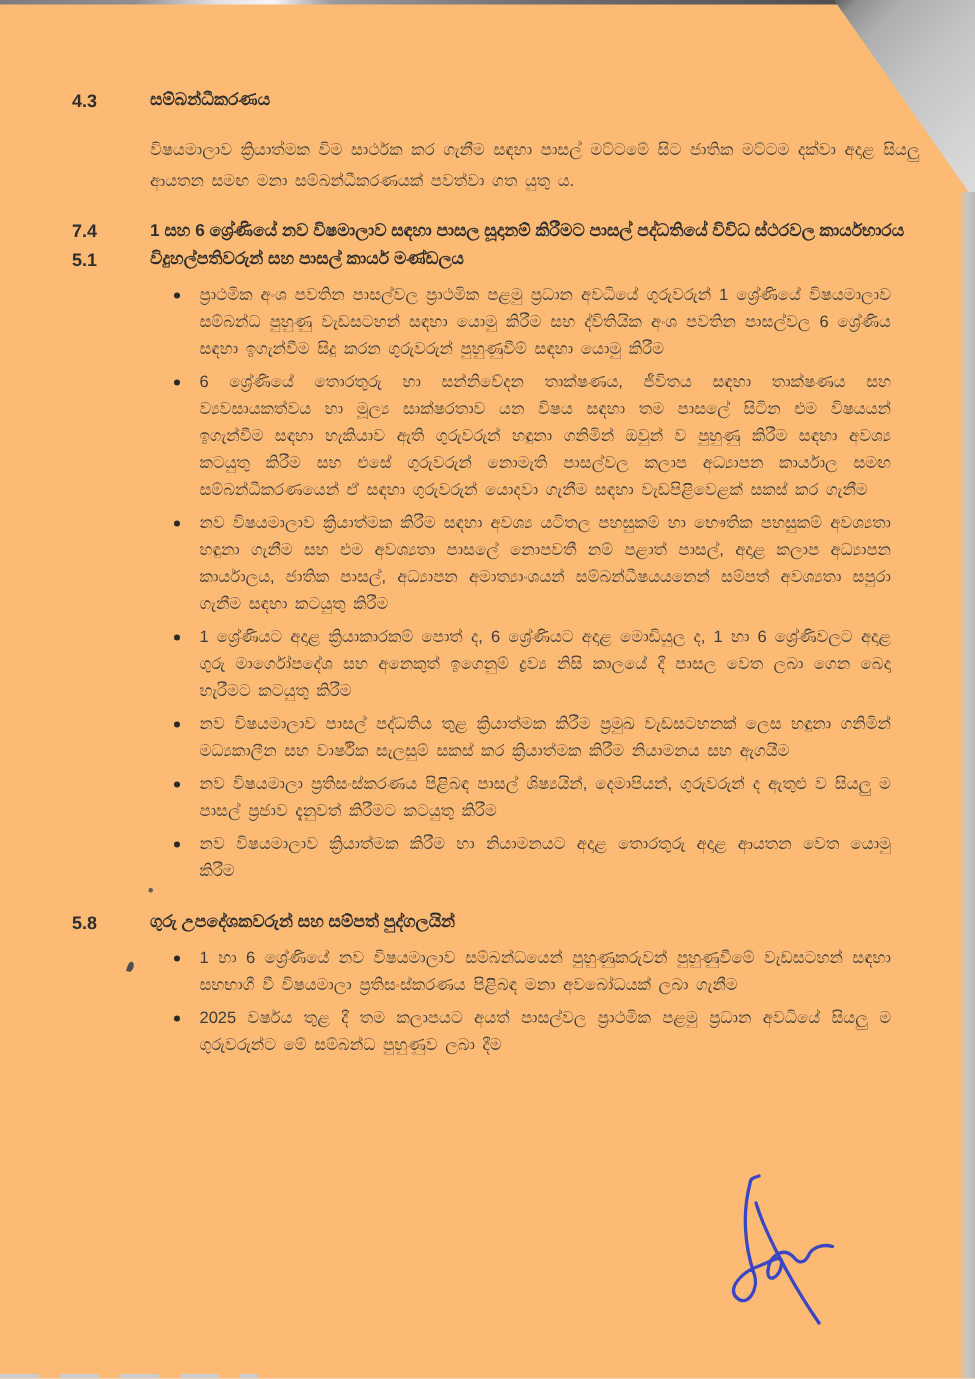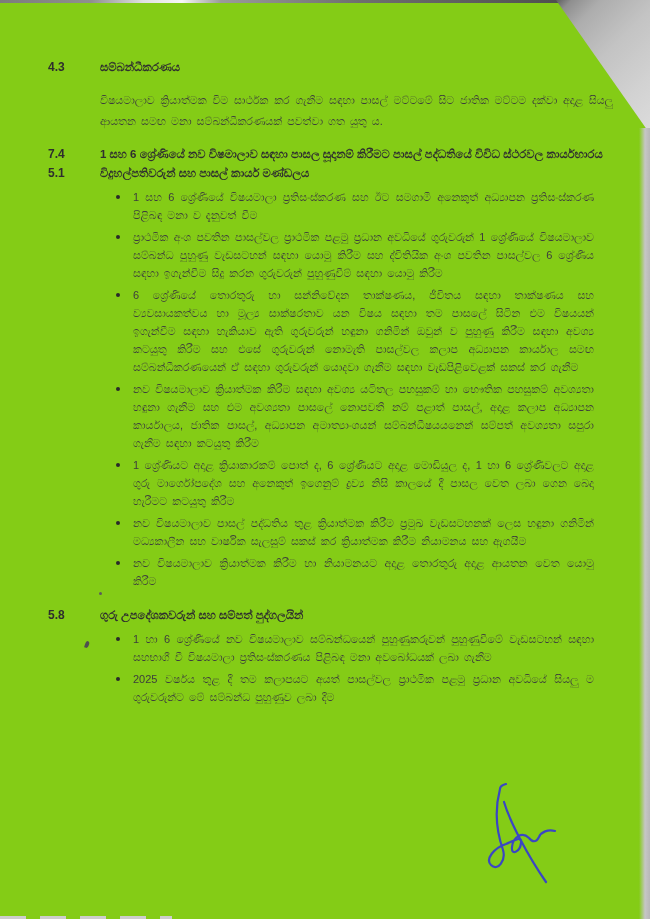--- a/index.html
+++ b/index.html
@@ -1,18 +1,18 @@
 <!DOCTYPE html>
 <html><head>
 <meta charset="utf-8">
 <style>
   html,body{margin:0;padding:0;background:#e9e9e9;}
   .page{
     position:relative;width:650px;height:919px;margin:0 auto;
-    background:#84cc16;overflow:hidden;
+    background:#fdba74;overflow:hidden;
     font-family:"Liberation Sans",sans-serif;color:#3b3b3b;
   }
   
   .top-edge{
     position:absolute;left:0;top:0;width:650px;height:3px;
     background:linear-gradient(90deg,#7c7c7c 0%,#8f8f8f 14%,#e0e0e0 22%,#f6f6f6 28%,#9a9a9a 34%,#6f6f6f 55%,#565656 80%,#3f3f3f 100%);
   }
   .corner-fold{
     position:absolute;left:556px;top:0;width:94px;height:134px;
     clip-path:polygon(0 0,100% 0,100% 100%);
@@ -80,26 +80,26 @@
     <div class="sec sec-50">
       <span class="num">7.4</span>
       <span class="ttl">1 සහ 6 ශ්‍රේණියේ නව විෂමාලාව සඳහා පාසල සූදානම් කිරීමට පාසල් පද්ධතියේ විවිධ ස්ථරවල කාර්යභාරය</span>
     </div>
 
     <div class="sec sec-51">
       <span class="num">5.1</span>
       <span class="ttl">විදුහල්පතිවරුන් සහ පාසල් කාර්ය මණ්ඩලය</span>
     </div>
     <ul class="bullets">
-      <li>1 සහ 6 ශ්‍රේණියේ විෂයමාලා ප්‍රතිසංස්කරණ සහ ඊට සමගාමී අනෙකුත් අධ්‍යාපන ප්‍රතිසංස්කරණ  පිළිබඳ මනා ව දැනුවත් වීම</li>
       <li>ප්‍රාථමික අංශ පවතින පාසල්වල ප්‍රාථමික පළමු ප්‍රධාන අවධියේ ගුරුවරුන් 1 ශ්‍රේණියේ විෂයමාලාව සම්බන්ධ පුහුණු වැඩසටහන් සඳහා යොමු කිරීම සහ ද්විතියික අංශ පවතින පාසල්වල 6 ශ්‍රේණිය සඳහා ඉගැන්වීම සිදු කරන ගුරුවරුන් පුහුණුවීම් සඳහා යොමු කිරීම</li>
       <li>6 ශ්‍රේණියේ තොරතුරු හා සන්නිවේදන තාක්ෂණය, ජීවිතය සඳහා තාක්ෂණය සහ ව්‍යවසායකත්වය හා මූල්‍ය සාක්ෂරතාව යන විෂය සඳහා තම පාසලේ සිටින එම විෂයයන් ඉගැන්වීම සඳහා හැකියාව ඇති ගුරුවරුන් හඳුනා ගනිමින් ඔවුන් ව පුහුණු කිරීම සඳහා අවශ්‍ය කටයුතු කිරීම සහ එසේ ගුරුවරුන් නොමැති පාසල්වල කලාප අධ්‍යාපන කාර්යාල සමඟ සම්බන්ධීකරණයෙන් ඒ සඳහා ගුරුවරුන් යොදවා ගැනීම සඳහා වැඩපිළිවෙළක් සකස් කර ගැනීම</li>
       <li>නව විෂයමාලාව ක්‍රියාත්මක කිරීම සඳහා අවශ්‍ය යටිතල පහසුකම් හා භෞතික පහසුකම් අවශ්‍යතා හඳුනා ගැනීම සහ එම අවශ්‍යතා පාසලේ නොපවතී නම් පළාත් පාසල්, අදාළ කලාප අධ්‍යාපන කාර්යාලය, ජාතික පාසල්, අධ්‍යාපන අමාත්‍යාංශයන් සම්බන්ධීෂයයනෙන් සම්පත් අවශ්‍යතා සපුරා ගැනීම සඳහා කටයුතු කිරීම</li>
       <li>1 ශ්‍රේණියට අදාළ  ක්‍රියාකාරකම් පොත් ද, 6 ශ්‍රේණියට අදාළ මොඩියුල ද, 1 හා 6 ශ්‍රේණිවලට අදාළ ගුරු මාර්ගෝපදේශ සහ අනෙකුත් ඉගෙනුම් ද්‍රව්‍ය  නිසි කාලයේ දී පාසල වෙත ලබා ගෙන බෙදා හැරීමට කටයුතු කිරීම</li>
       <li>නව විෂයමාලාව පාසල් පද්ධතිය තුළ ක්‍රියාත්මක කිරීම ප්‍රමුඛ වැඩසටහනක් ලෙස හඳුනා ගනිමින් මධ්‍යකාලීන සහ වාර්ෂික සැලසුම් සකස් කර ක්‍රියාත්මක කිරීම නියාමනය සහ ඇගයීම</li>
+      <li>නව විෂයමාලා ප්‍රතිසංස්කරණය පිළිබඳ පාසල් ශිෂ්‍යයින්, දෙමාපියන්, ගුරුවරුන් ද  ඇතුළු ව සියලු ම පාසල් ප්‍රජාව දැනුවත් කිරීමට කටයුතු කිරීම</li>
       <li>නව විෂයමාලාව ක්‍රියාත්මක කිරීම හා නියාමනයට අදාළ තොරතුරු අදාළ ආයතන වෙත යොමු කිරීම</li>
     </ul>
 
     <div class="sec sec-52">
       <span class="num">5.8</span>
       <span class="ttl">ගුරු උපදේශකවරුන් සහ සම්පත් පුද්ගලයින්</span>
     </div>
     <ul class="bullets">
       <li>1 හා 6 ශ්‍රේණියේ නව විෂයමාලාව සම්බන්ධයෙන් පුහුණුකරුවන් පුහුණුවීමේ වැඩසටහන් සඳහා සහභාගී වී විෂයමාලා ප්‍රතිසංස්කරණය පිළිබඳ මනා අවබෝධයක් ලබා ගැනීම</li>
       <li>2025 වර්ෂය තුළ දී තම කලාපයට අයත් පාසල්වල ප්‍රාථමික පළමු ප්‍රධාන අවධියේ සියලු ම ගුරුවරුන්ට මේ සම්බන්ධ පුහුණුව ලබා දීම</li>

